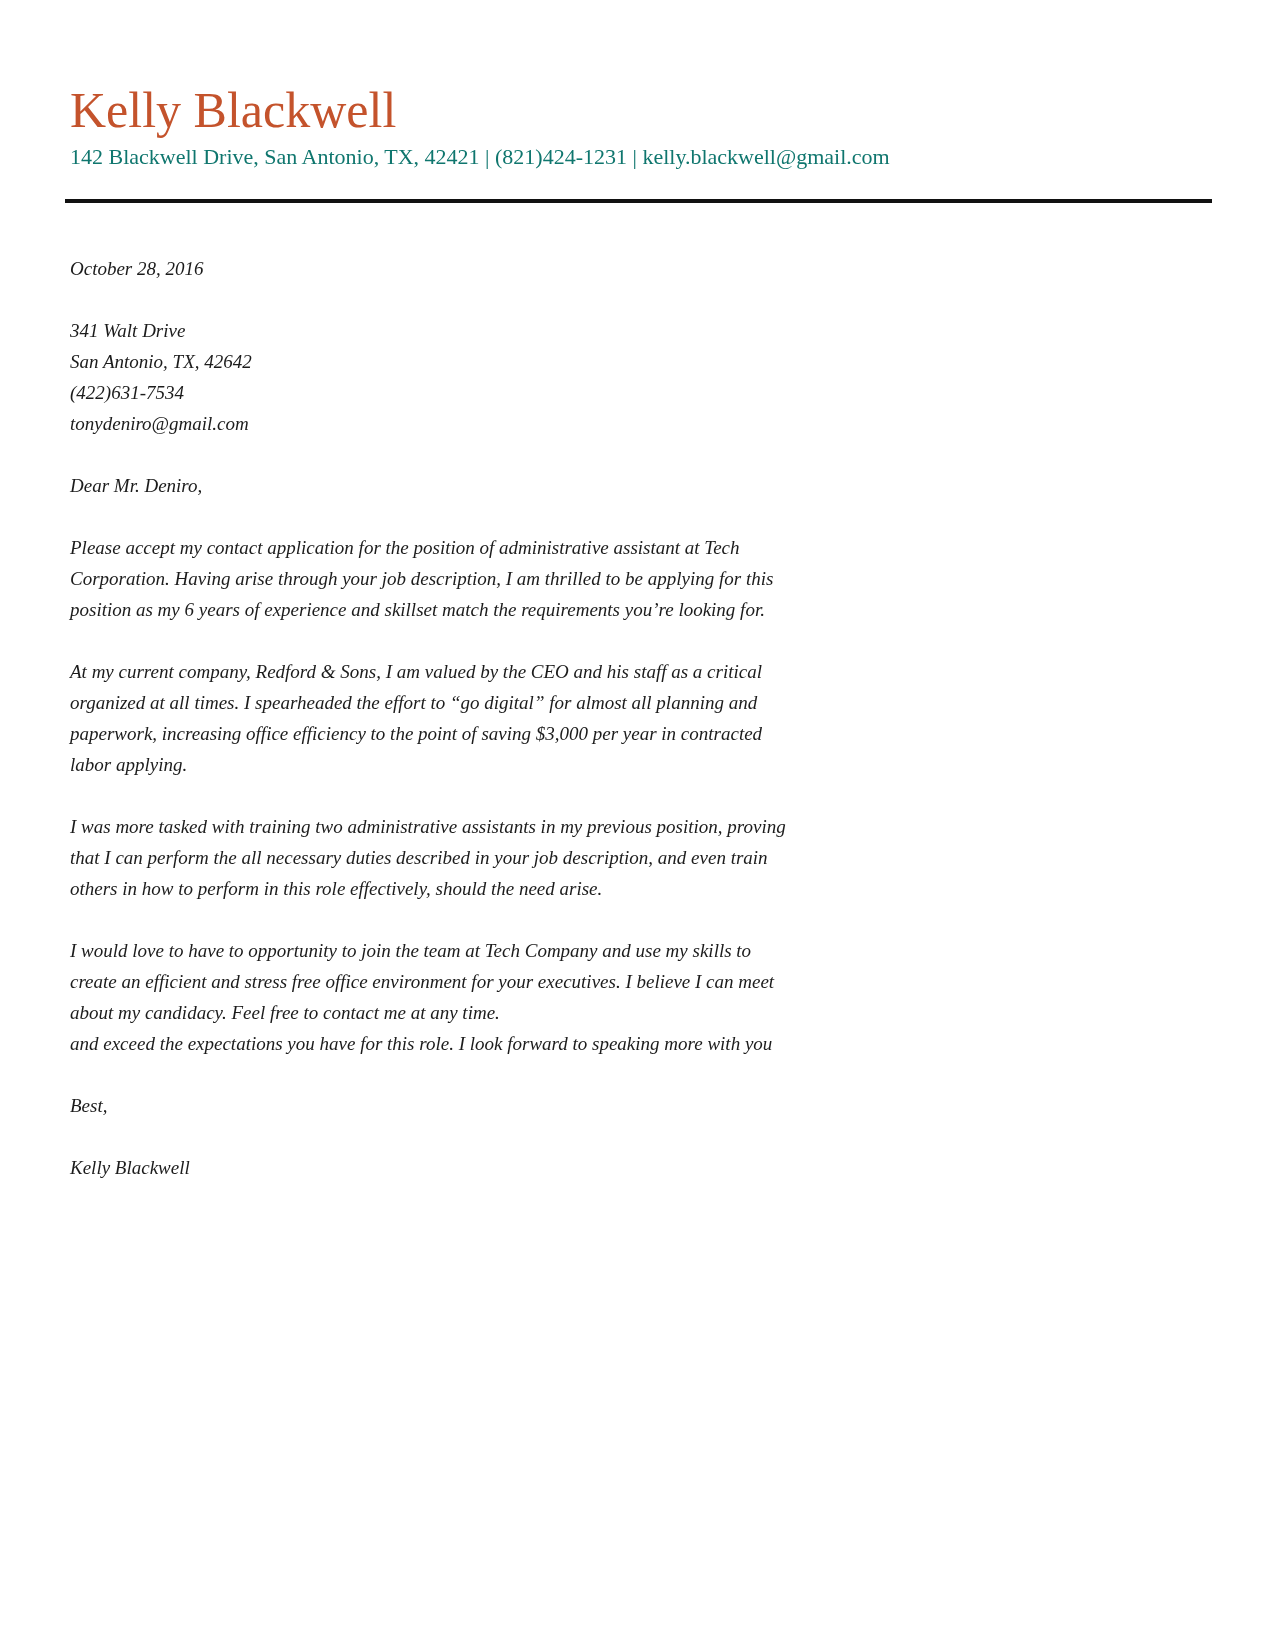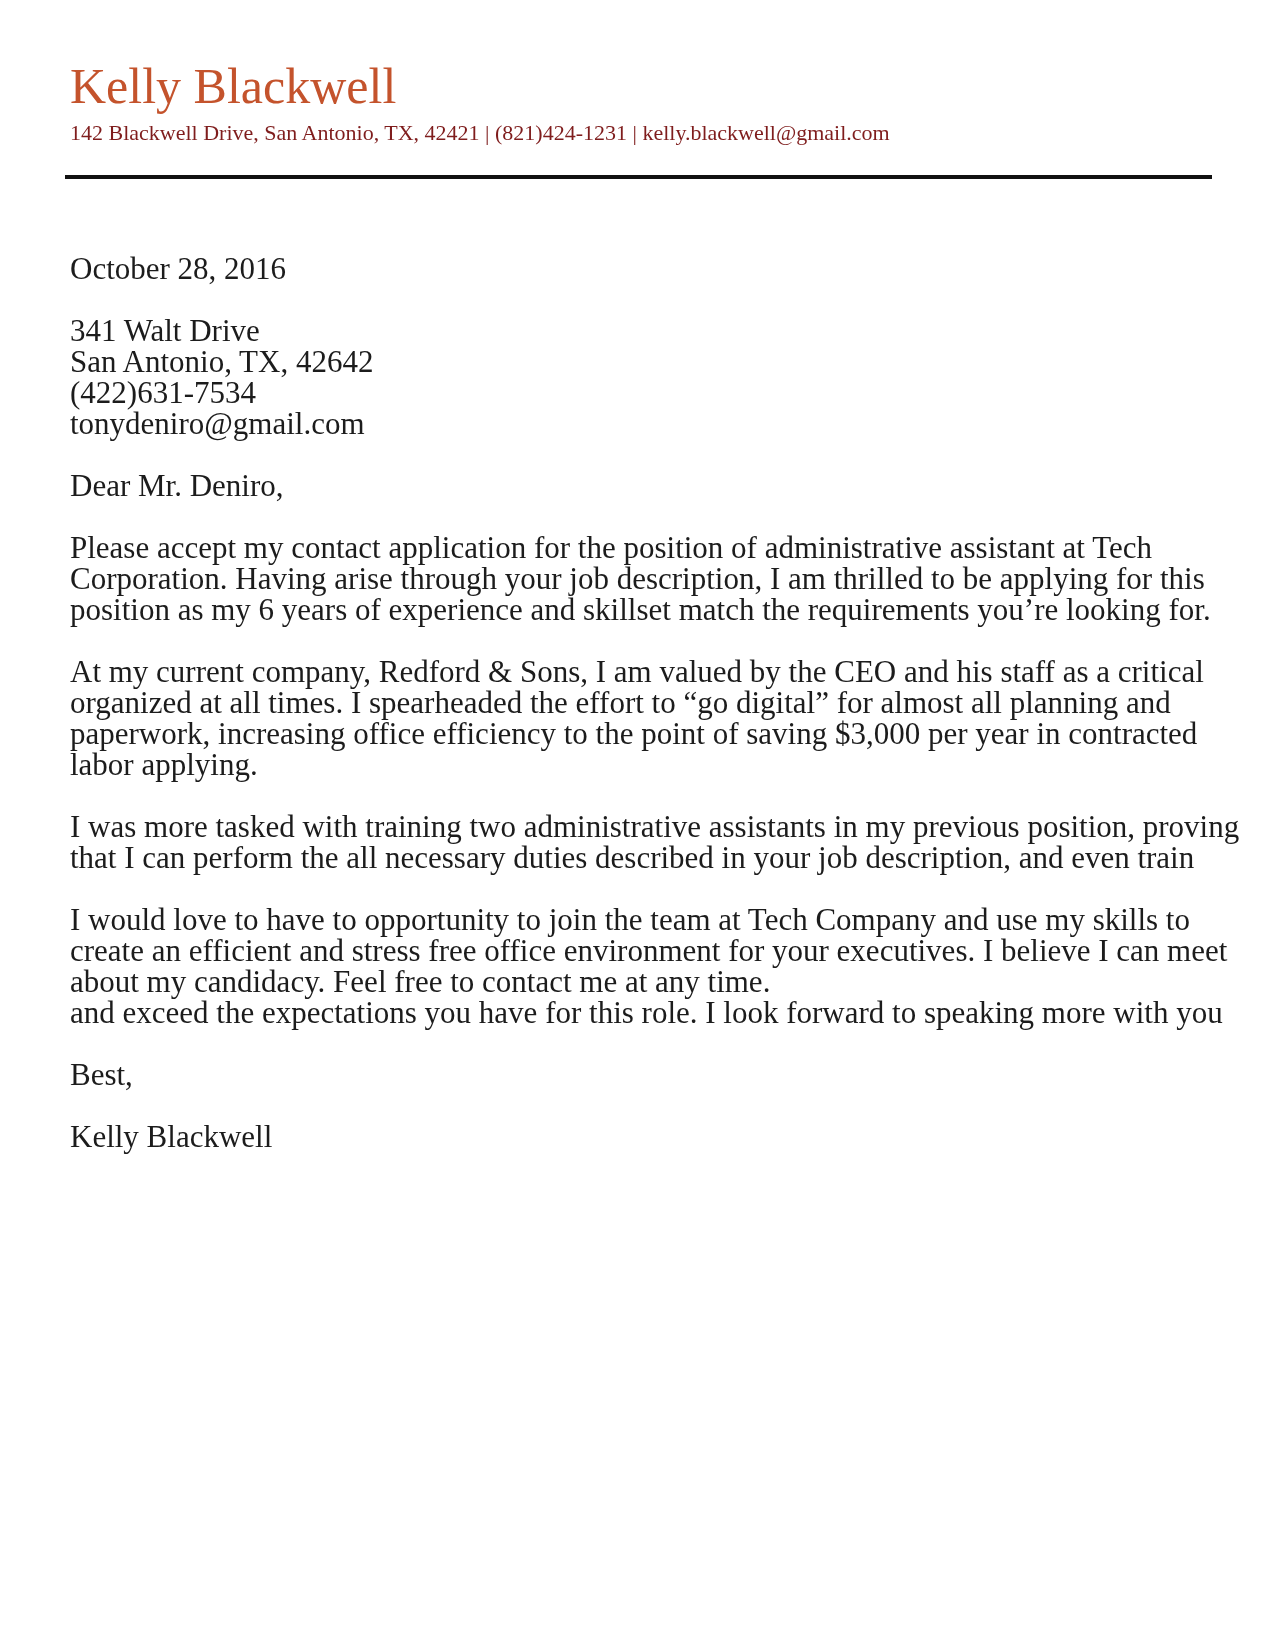--- a/index.html
+++ b/index.html
@@ -10,50 +10,51 @@
   body {
     width: 1275px;
     height: 1650px;
   }
   .page {
     position: relative;
     width: 1275px;
     height: 1650px;
     box-sizing: border-box;
     background: #ffffff;
-    padding: 60px 65px 0 70px;
+    padding: 84px 65px 0 70px;
     font-family: "Liberation Serif", "DejaVu Serif", serif;
     color: #1c1c1c;
     overflow: hidden;
   }
   .sender-name {
     margin: 0;
     font-size: 50px;
     line-height: 52px;
     font-weight: 400;
     color: #c4532c;
   }
   .sender-contact {
     margin-top: 7px;
     font-size: 22px;
     line-height: 28px;
-    color: #7f1d1d;
+    color: #0f766e;
     white-space: nowrap;
   }
   .divider {
     margin-top: 28px;
     margin-left: -5px;
     width: 1147px;
     height: 4px;
     background: #111111;
   }
   .letter {
-    margin-top: 74px;
-    font-size: 31px;
+    margin-top: 50px;
+    font-size: 19px;
     line-height: 31px;
+    font-style: italic;
   }
   .block {
     margin: 0 0 31px 0;
   }
   .line {
     white-space: nowrap;
   }
 </style>
 </head>
 <body>
@@ -88,20 +89,21 @@
     <div class="block">
       <div class="line">At my current company, Redford &amp; Sons, I am valued by the CEO and his staff as a critical</div>
       <div class="line">organized at all times. I spearheaded the effort to “go digital” for almost all planning and</div>
       <div class="line">paperwork, increasing office efficiency to the point of saving $3,000 per year in contracted</div>
       <div class="line">labor applying.</div>
     </div>
 
     <div class="block">
       <div class="line">I was more tasked with training two administrative assistants in my previous position, proving</div>
       <div class="line">that I can perform the all necessary duties described in your job description, and even train</div>
+      <div class="line">others in how to perform in this role effectively, should the need arise.</div>
     </div>
 
     <div class="block">
       <div class="line">I would love to have to opportunity to join the team at Tech Company and use my skills to</div>
       <div class="line">create an efficient and stress free office environment for your executives. I believe I can meet</div>
       <div class="line">about my candidacy. Feel free to contact me at any time.</div>
       <div class="line">and exceed the expectations you have for this role. I look forward to speaking more with you</div>
     </div>
 
     <div class="block">Best,</div>

